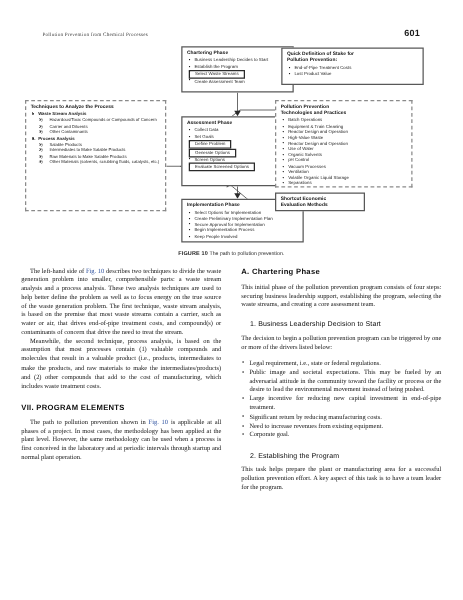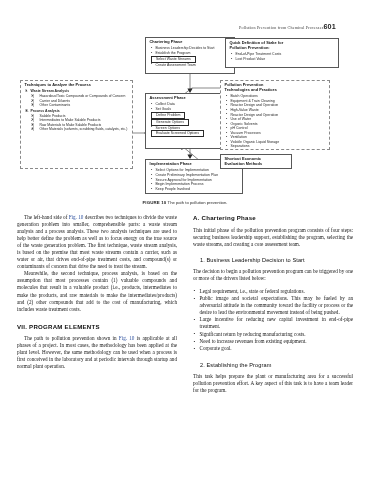--- a/index.html
+++ b/index.html
@@ -17,21 +17,21 @@
   }
 
   
   .running-head {
     position: absolute;
     top: 22px;
     left: 34px;
     right: 34px;
     height: 10px;
     display: flex;
-    justify-content: flex-end;
+    justify-content: space-between;
     align-items: baseline;
   }
   .running-head .rh-title {
     font-family: "Liberation Serif", serif;
     font-size: 4.1px;
     letter-spacing: 0.18px;
     color: #3a3a3a;
     white-space: nowrap;
   }
   .running-head .rh-page {

